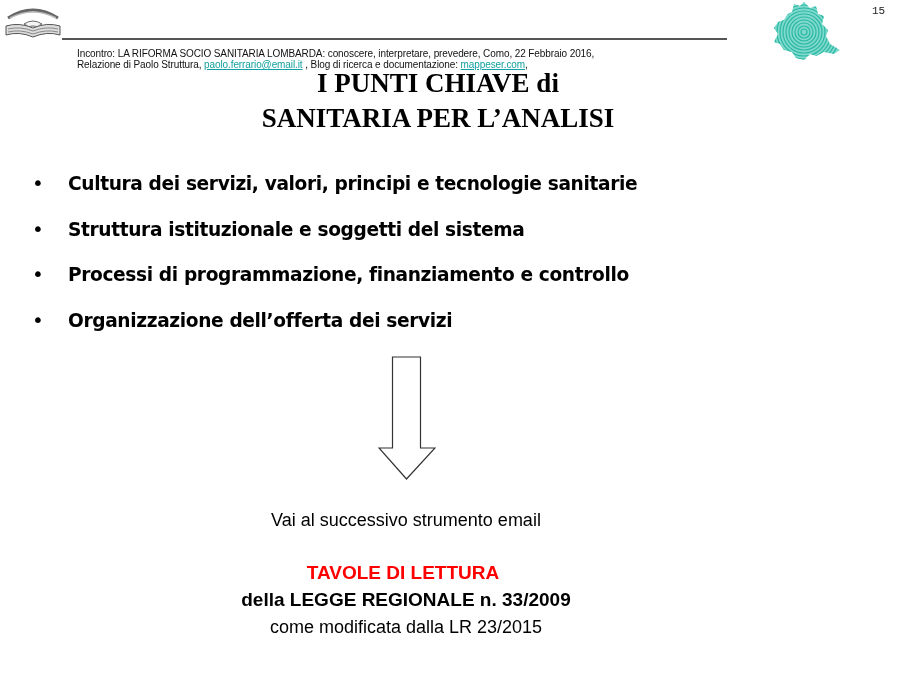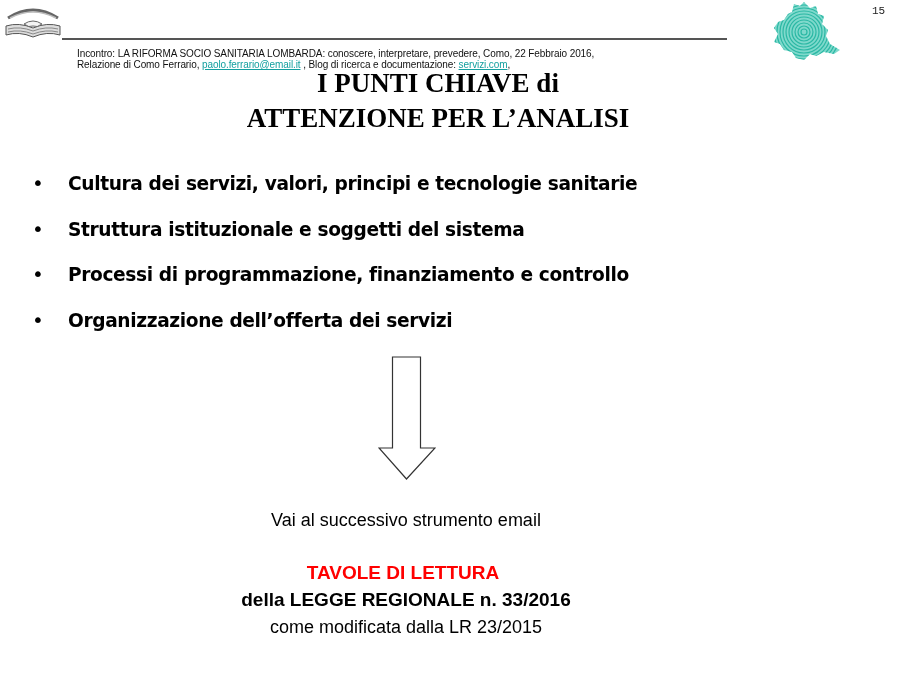--- a/index.html
+++ b/index.html
@@ -37,21 +37,21 @@
   <path d="M4 14 Q29 -2 54 14" fill="none" stroke="#666" stroke-width="3"></path>
   <path d="M6 14 Q29 2 52 14" fill="none" stroke="#bbb" stroke-width="1.5"></path>
   <path d="M2 22 Q15 18 29 24 Q43 18 56 22 L56 31 Q43 27 29 33 Q15 27 2 31 Z" fill="#ddd" stroke="#555" stroke-width="1"></path>
   <path d="M4 25 Q16 22 29 27 Q42 22 54 25" fill="none" stroke="#888" stroke-width="1"></path>
   <path d="M4 28 Q16 25 29 30 Q42 25 54 28" fill="none" stroke="#888" stroke-width="1"></path>
   <path d="M20 20 Q29 14 38 20 Q33 24 29 22 Q25 24 20 20 Z" fill="#f4f4f4" stroke="#666" stroke-width="1"></path>
 </svg>
 
 <div class="header-text">
   <div>Incontro: LA RIFORMA SOCIO SANITARIA LOMBARDA: conoscere, interpretare, prevedere, Como, 22 Febbraio 2016,</div>
-  <div><span>Relazione di Como Ferrario, </span><a>paolo.ferrario@email.it</a><span> , Blog di ricerca e documentazione: </span><a>servizi.com</a><span>,</span></div>
+  <div><span>Relazione di Paolo Struttura, </span><a>paolo.ferrario@email.it</a><span> , Blog di ricerca e documentazione: </span><a>mappeser.com</a><span>,</span></div>
 </div>
 
 <div class="header-rule"></div>
 
 <svg class="region-map" viewBox="0 0 78 66">
   <defs>
     <clipPath id="lomb">
       <path d="M28 4 L34 6 L38 2 L44 8 L50 6 L52 14 L58 16 L56 24 L62 30 L60 36 L64 44 L74 50 L68 54 L58 52 L50 56 L44 54 L38 60 L30 58 L26 52 L18 50 L14 44 L8 42 L12 34 L8 28 L12 22 L18 20 L22 14 L26 12 Z"></path>
     </clipPath>
   </defs>
@@ -71,21 +71,21 @@
       <circle cx="38" cy="32" r="33"></circle>
       <circle cx="38" cy="32" r="36"></circle>
     </g>
   </g>
 </svg>
 
 <div class="slide-number">15</div>
 
 <div class="title">
   <div>I PUNTI CHIAVE di</div>
-  <div>ATTENZIONE PER L’ANALISI</div>
+  <div>SANITARIA PER L’ANALISI</div>
 </div>
 
 <ul class="bullets">
   <li>
     <span class="bullet-dot">•</span>
     <span class="bullet-text">Cultura dei servizi, valori, principi e tecnologie sanitarie</span>
   </li>
   <li>
     <span class="bullet-dot">•</span>
     <span class="bullet-text">Struttura istituzionale e soggetti del sistema</span>
@@ -99,14 +99,14 @@
     <span class="bullet-text">Organizzazione dell’offerta dei servizi</span>
   </li>
 </ul>
 
 <svg class="arrow" viewBox="0 0 58 124">
   <path d="M14.5 1 L42.5 1 L42.5 92 L57 92 L28.5 123 L1 92 L14.5 92 Z" fill="#ffffff" stroke="#333" stroke-width="1.2" stroke-linejoin="miter"></path>
 </svg>
 
 <div class="cta-intro">Vai al successivo strumento email</div>
 <div class="cta-title">TAVOLE DI LETTURA</div>
-<div class="cta-law">della LEGGE REGIONALE n. 33/2016</div>
+<div class="cta-law">della LEGGE REGIONALE n. 33/2009</div>
 <div class="cta-mod">come modificata dalla LR 23/2015</div>
 
 </body></html>

